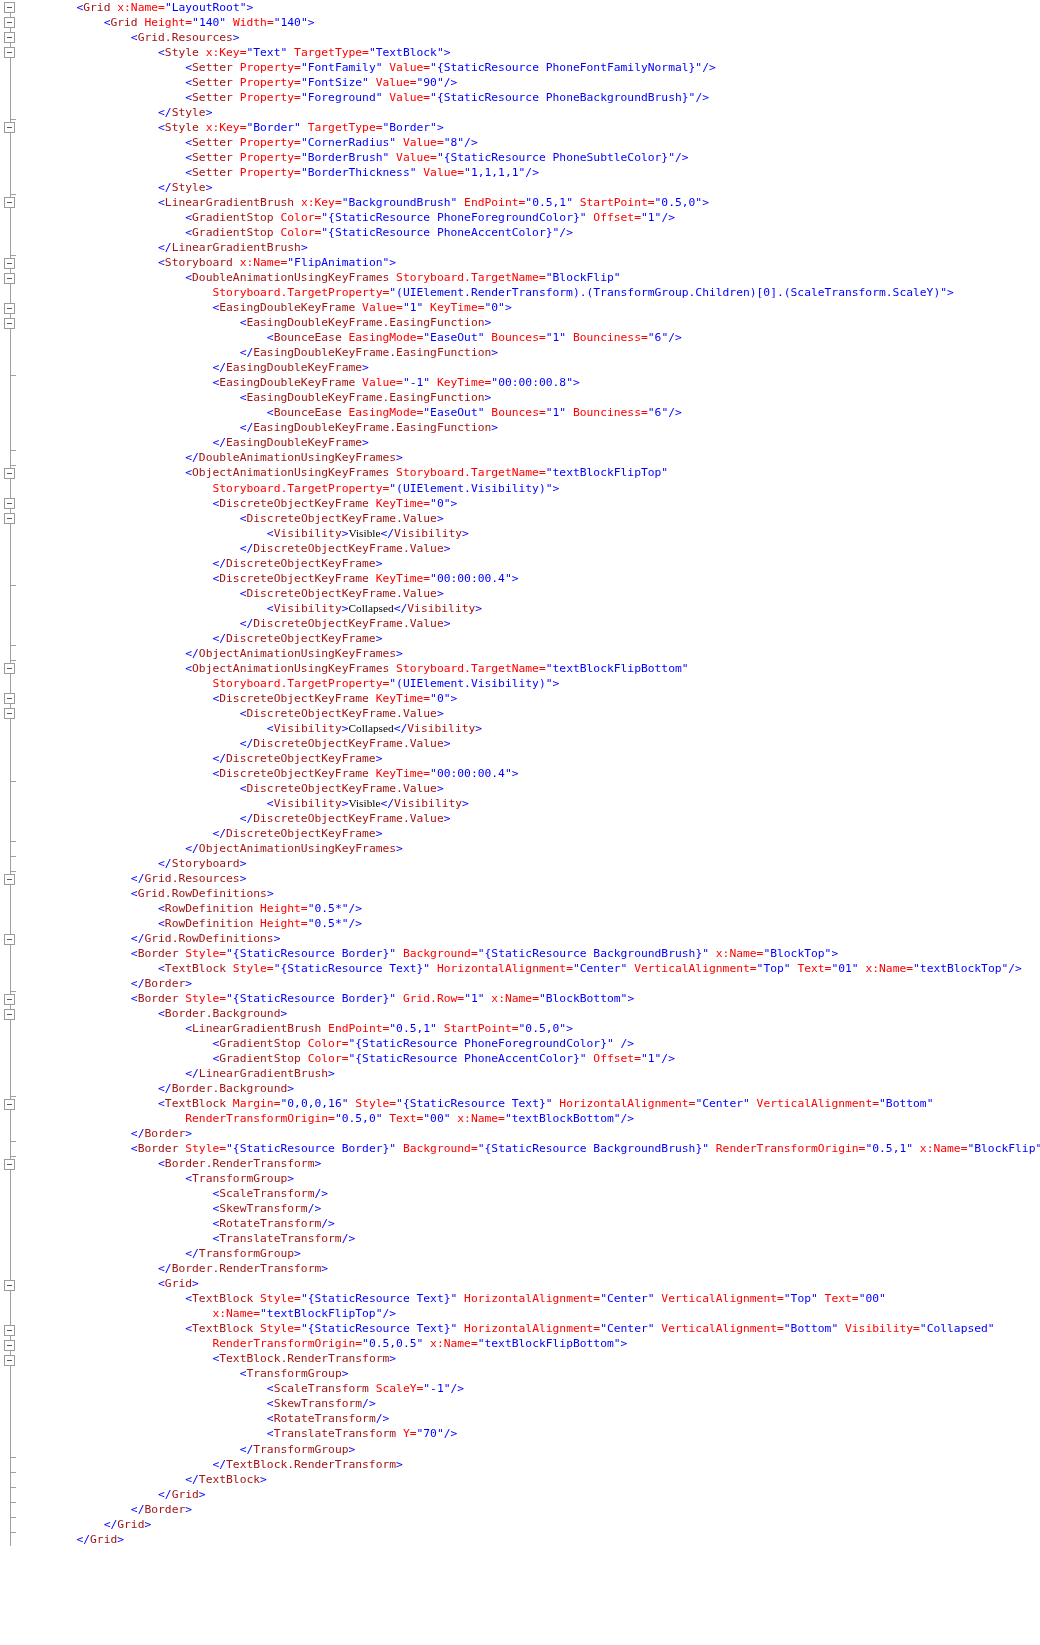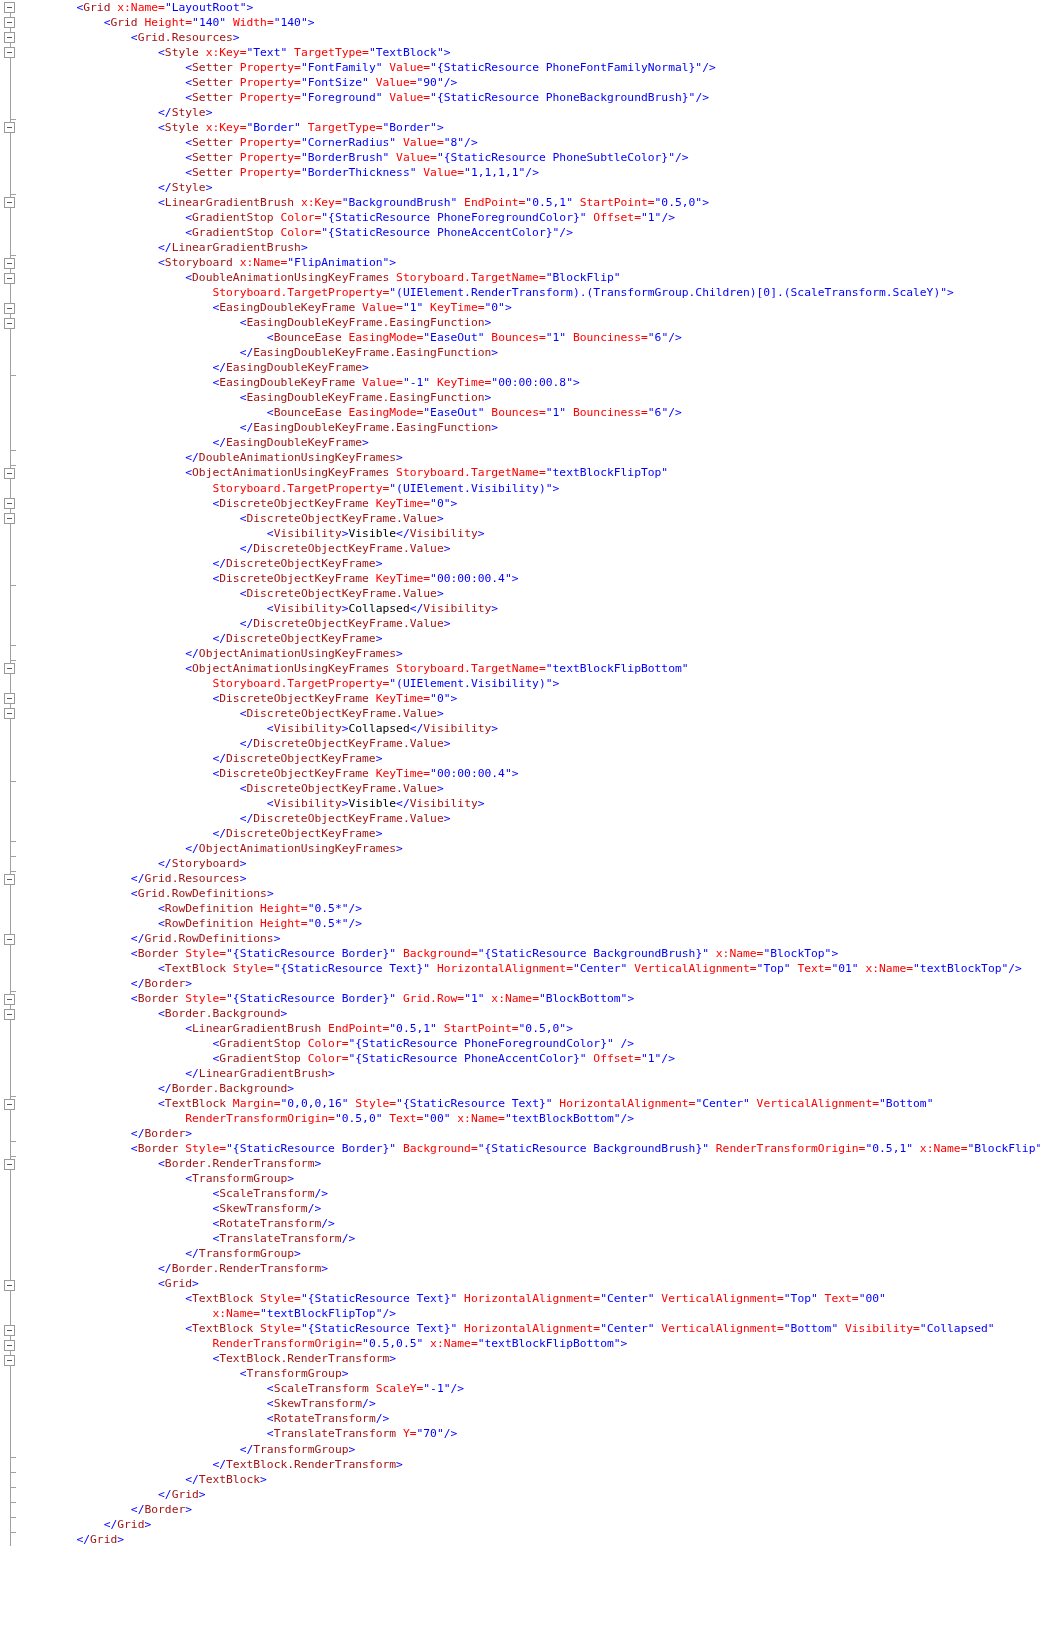--- a/index.html
+++ b/index.html
@@ -77,21 +77,21 @@
   .ln {
     display: block;
     height: 15.03px;
   }
 
   
   .t  { color: #A31515; }  
   .b  { color: #0000FF; }  
   .an { color: #FF0000; }  
   .q  { color: #0000FF; }  
-  .txt{ color: #000000; }  
+  .txt{ color: #000000; font-family: Liberation Serif, serif; }  
 </style>
 </head>
 <body>
 
 <div id="editor">
 
   <div id="gutter">
       <div class="fold-line" style="top:6.7635px;height:1539.0720000000001px;"></div>
       <div class="fold-box" style="top:2.0149999999999997px;"></div>
       <div class="fold-box" style="top:17.044999999999998px;"></div>

